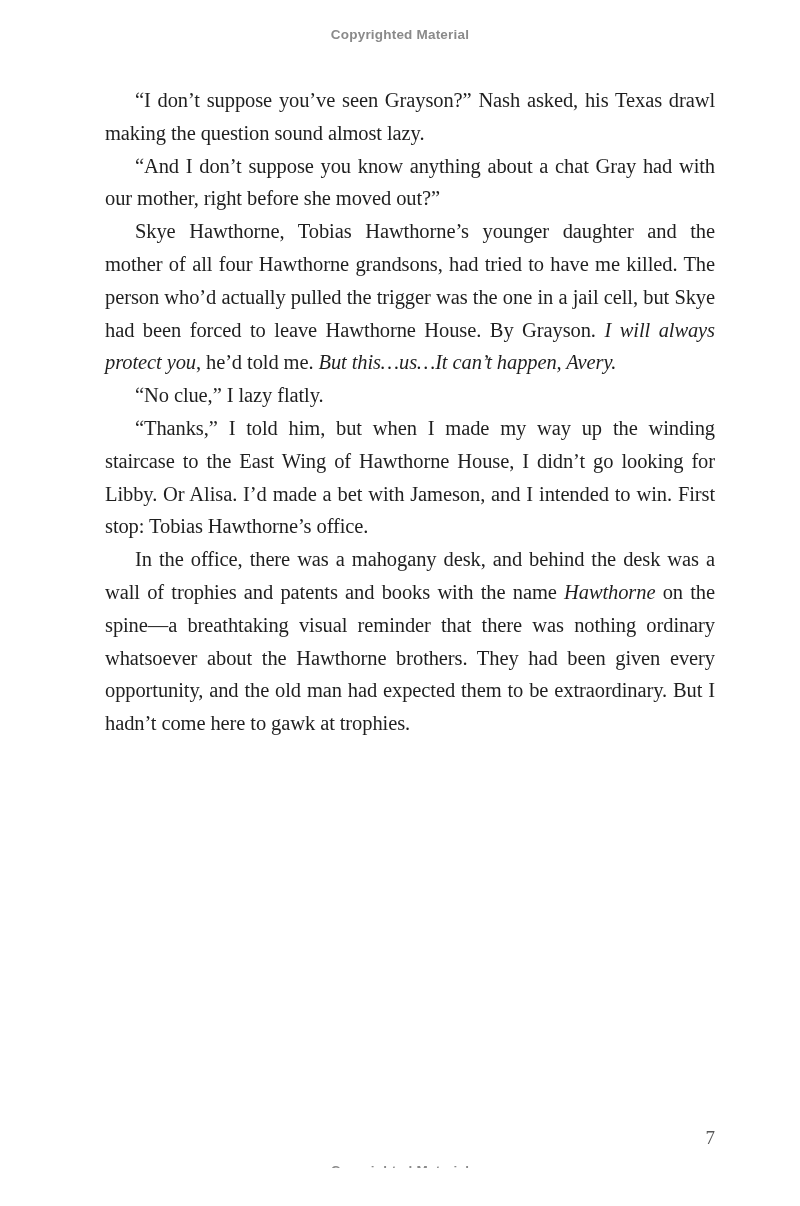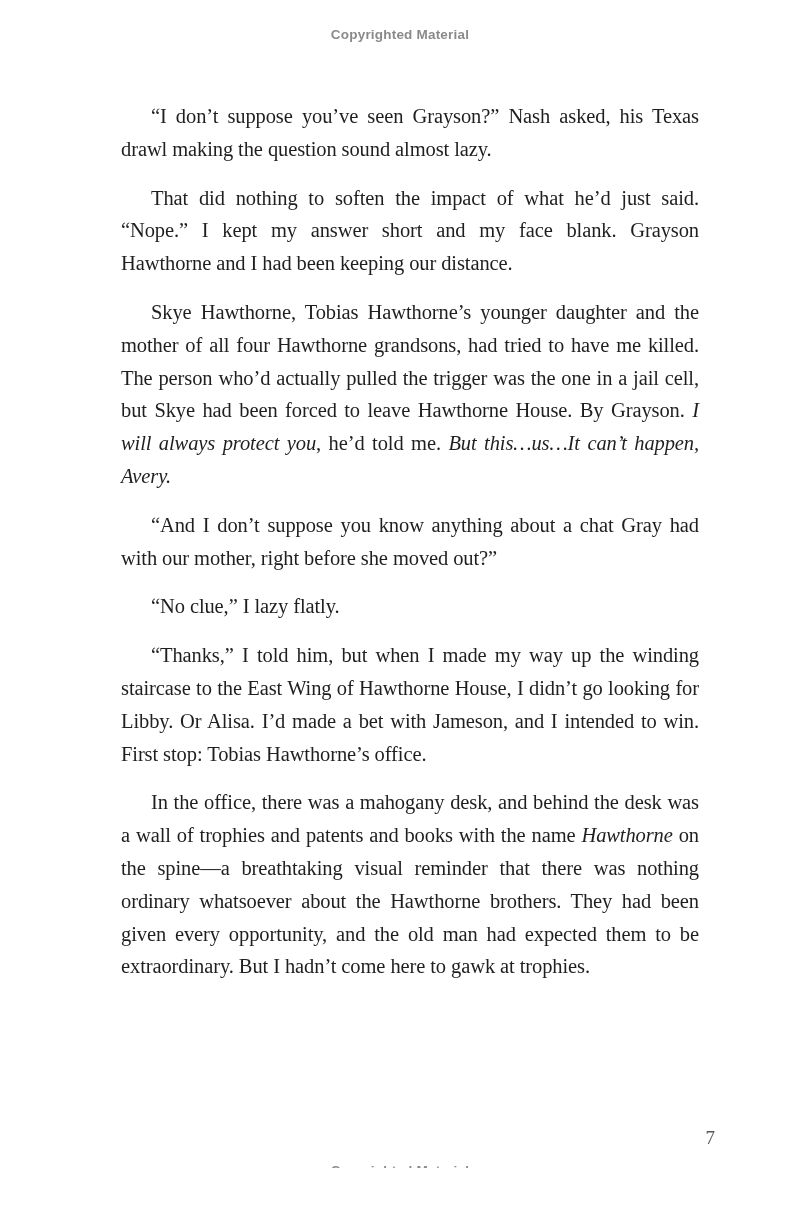--- a/index.html
+++ b/index.html
@@ -31,21 +31,21 @@
     position: absolute;
     top: 84px;
     left: 105px;
     width: 610px;
     font-size: 20.5px;
     line-height: 32.8px;
     text-align: justify;
     letter-spacing: -0.1px;
   }
   .body-text p {
-    margin: 16px;
+    margin: 0;
     text-indent: 30px;
   }
   .body-text em { font-style: italic; }
   .page-number {
     position: absolute;
     top: 1127px;
     left: 105px;
     width: 610px;
     text-align: right;
     font-size: 19px;
@@ -54,23 +54,22 @@
 </style>
 </head>
 <body>
 
 <div class="page" style="background: rgb(255, 255, 255);">
 
   <div class="copyright top" style="color: rgb(138, 138, 138);">Copyrighted Material</div>
 
   <div class="body-text" id="body-text" style="color: rgb(31, 31, 31);">
       <p><span>“I don’t suppose you’ve seen Grayson?” Nash asked, his Texas drawl making the question sound almost lazy.</span></p>
-      <p><span>That did nothing to soften the impact of what he’d just said. “Nope.” I kept my answer short and my face blank. Grayson Hawthorne and I had been keeping our distance.</span></p>
+      <p><span>“And I don’t suppose you know anything about a chat Gray had with our mother, right before she moved out?”</span></p>
       <p><span>Skye Hawthorne, Tobias Hawthorne’s younger daughter and the mother of all four Hawthorne grandsons, had tried to have me killed. The person who’d actually pulled the trigger was the one in a jail cell, but Skye had been forced to leave Hawthorne House. By Grayson. </span><em>I will always protect you</em><span>, he’d told me. </span><em>But this…us…It can’t happen, Avery.</em></p>
-      <p><span>“And I don’t suppose you know anything about a chat Gray had with our mother, right before she moved out?”</span></p>
       <p><span>“No clue,” I lazy flatly.</span></p>
       <p><span>“Thanks,” I told him, but when I made my way up the winding staircase to the East Wing of Hawthorne House, I didn’t go looking for Libby. Or Alisa. I’d made a bet with Jameson, and I intended to win. First stop: Tobias Hawthorne’s office.</span></p>
       <p><span>In the office, there was a mahogany desk, and behind the desk was a wall of trophies and patents and books with the name </span><em>Hawthorne</em><span> on the spine—a breathtaking visual reminder that there was nothing ordinary whatsoever about the Hawthorne brothers. They had been given every opportunity, and the old man had expected them to be extraordinary. But I hadn’t come here to gawk at trophies.</span></p>
     </div>
 
   <div class="page-number" style="color: rgb(87, 87, 87);">7</div>
 
   <div class="copyright bottom" style="color: rgb(138, 138, 138);">Copyrighted Material</div>
 
 </div>

